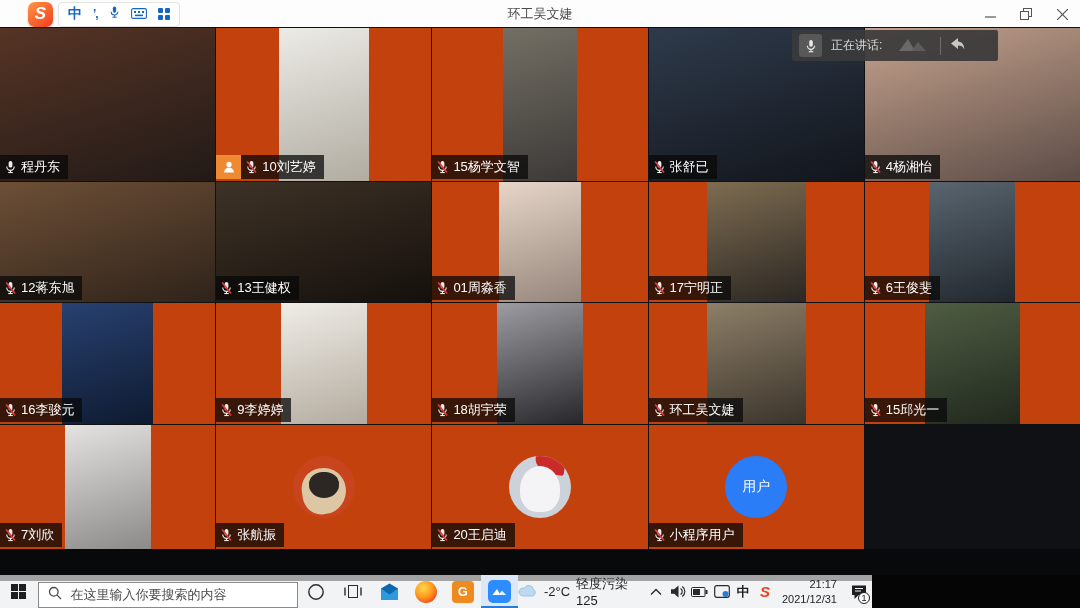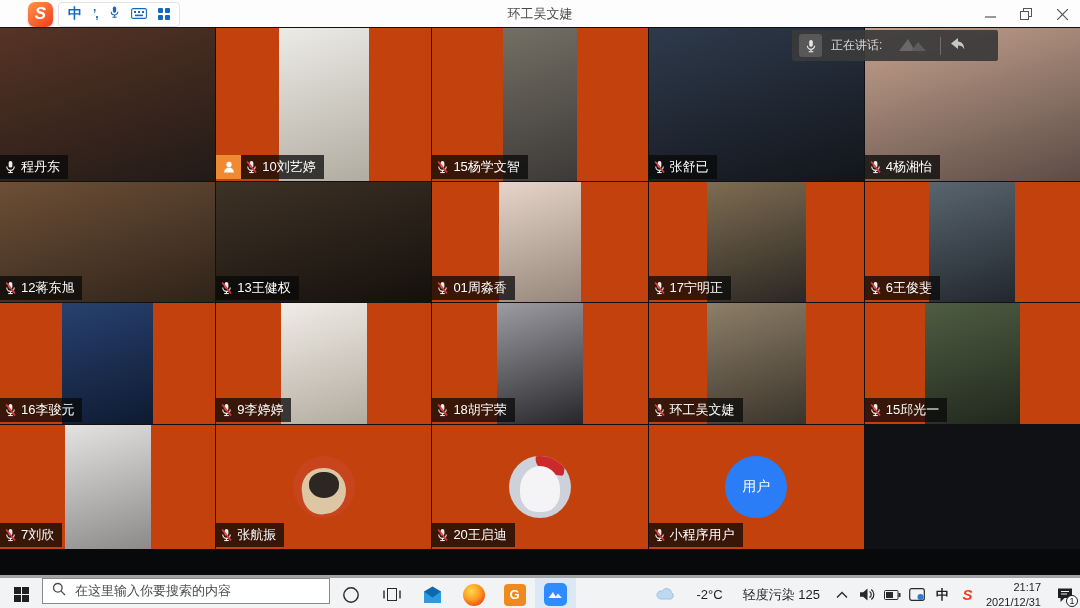--- a/index.html
+++ b/index.html
@@ -34,33 +34,33 @@
   .host-badge{width:25px;background:#ef8a33;display:flex;align-items:center;justify-content:center;}
   .plabel{background:rgba(8,8,8,.74);color:#fff;font-size:13px;padding:3px 8px 3px 4px;display:flex;align-items:center;gap:4px;white-space:nowrap;}
   
   .speaking{position:absolute;top:30px;left:792px;width:206px;height:31px;background:rgba(58,58,58,.93);border-radius:2px;
     display:flex;align-items:center;padding:8px 7px;box-sizing:border-box;z-index:6;}
   .spk-mic{width:23px;height:23px;background:#585858;border-radius:3px;display:flex;align-items:center;justify-content:center;flex:0 0 auto;}
   .spk-text{color:#dcdcdc;font-size:12px;margin-left:9px;white-space:nowrap;}
   .spk-logo{margin-left:14px;opacity:.45;}
   .spk-div{width:1px;height:18px;background:#6e6e6e;margin:0 8px 0 10px;}
   
-  .taskbar{position:absolute;bottom:0;left:0;width:1080px;height:33px;background:#f2f3f5;display:flex;align-items:flex-start;border-top:3px solid #a3a3a3;box-sizing:border-box;}
+  .taskbar{position:absolute;bottom:0;left:0;width:872px;height:33px;background:#f2f3f5;display:flex;align-items:flex-end;border-top:6px solid #a3a3a3;box-sizing:border-box;}
   .start{width:42px;height:33px;display:flex;align-items:center;justify-content:center;}
   .winlogo{display:grid;grid-template-columns:7px 7px;grid-template-rows:7px 7px;gap:1px;}
   .winlogo span{background:#1f1f1f;}
   .searchbox{width:288px;height:26px;background:#fff;border:1px solid #8a8a8a;display:flex;align-items:center;gap:9px;padding:0 9px;box-sizing:border-box;}
   .search-ph{font-size:13px;color:#4c4c4c;}
   .tb-icon{width:41px;height:33px;display:flex;align-items:center;justify-content:center;}
   .tb-app.active{background:#dde8f6;box-shadow:inset 0 -2px 0 #2b7bd4;}
   .ffx{width:22px;height:22px;border-radius:50%;background:radial-gradient(circle at 38% 32%,#ffd94d 0%,#ff9a1f 45%,#f2541b 75%,#c8371f 100%);}
   .gdoc{width:22px;height:22px;border-radius:4px;background:#ef8a1e;color:#fff;font-weight:bold;font-size:13px;display:flex;align-items:center;justify-content:center;}
   .meet-ic{width:23px;height:23px;border-radius:5px;background:#2d8cff;display:flex;align-items:center;justify-content:center;}
   .tray{margin-left:auto;display:flex;align-items:center;}
-  .weather{display:flex;align-items:center;gap:20px;font-size:13px;color:#1f1f1f;margin-right:10px;}
+  .weather{display:flex;align-items:center;gap:6px;font-size:13px;color:#1f1f1f;margin-right:10px;}
   .tray-ic{width:25px;height:33px;display:flex;align-items:center;justify-content:center;}
   .tray-zh{font-size:13px;font-weight:bold;color:#1f1f1f;}
   .tray-sogou{color:#f23c1d;font-weight:bold;font-style:italic;font-size:15px;}
   .clock{font-size:11px;color:#1f1f1f;text-align:right;line-height:1.3;margin:0 9px 0 6px;}
   .notif{position:relative;width:30px;height:33px;display:flex;align-items:center;justify-content:center;}
   .notif-badge{position:absolute;right:2px;bottom:4px;width:12px;height:12px;border-radius:50%;background:#fff;border:1px solid #1f1f1f;
     font-size:9px;color:#111;display:flex;align-items:center;justify-content:center;box-sizing:border-box;}
 </style>
 </head>
 <body>

